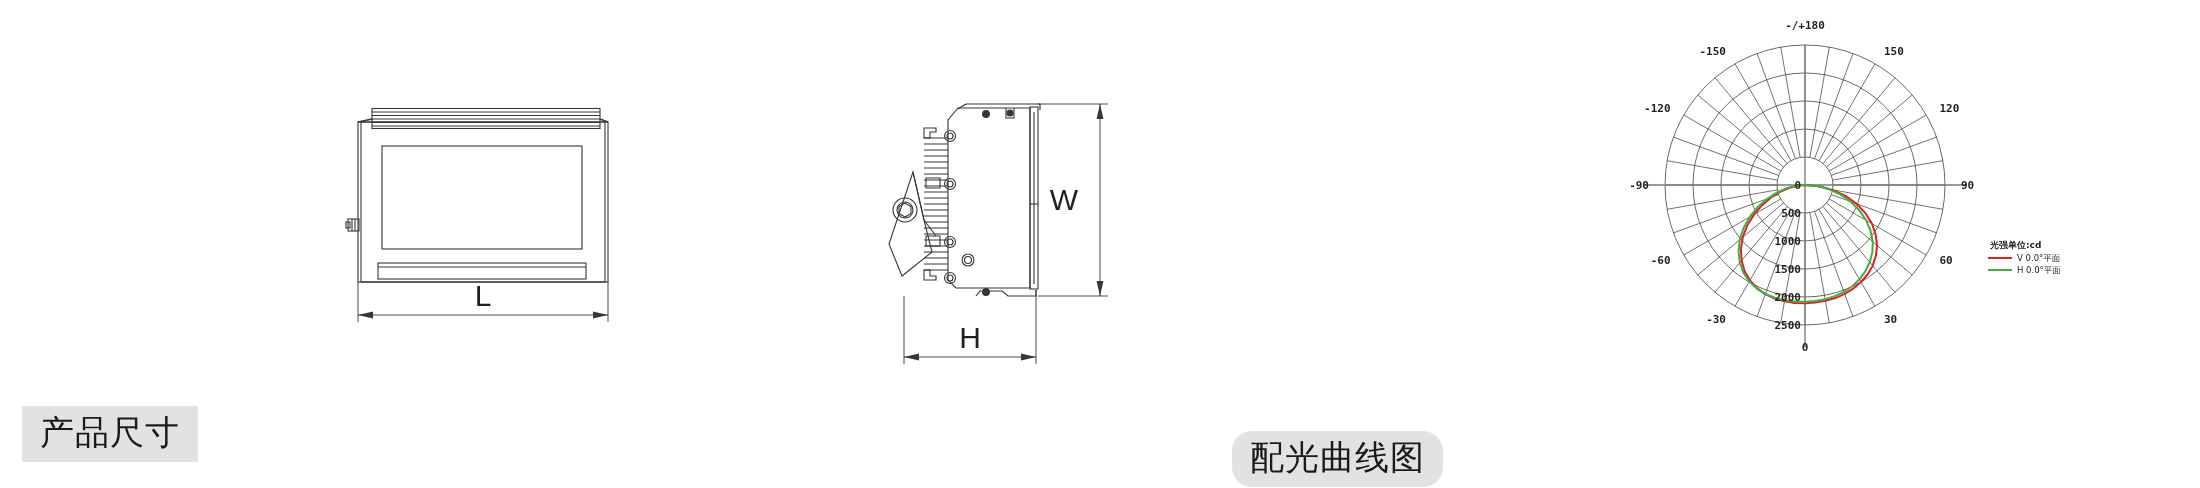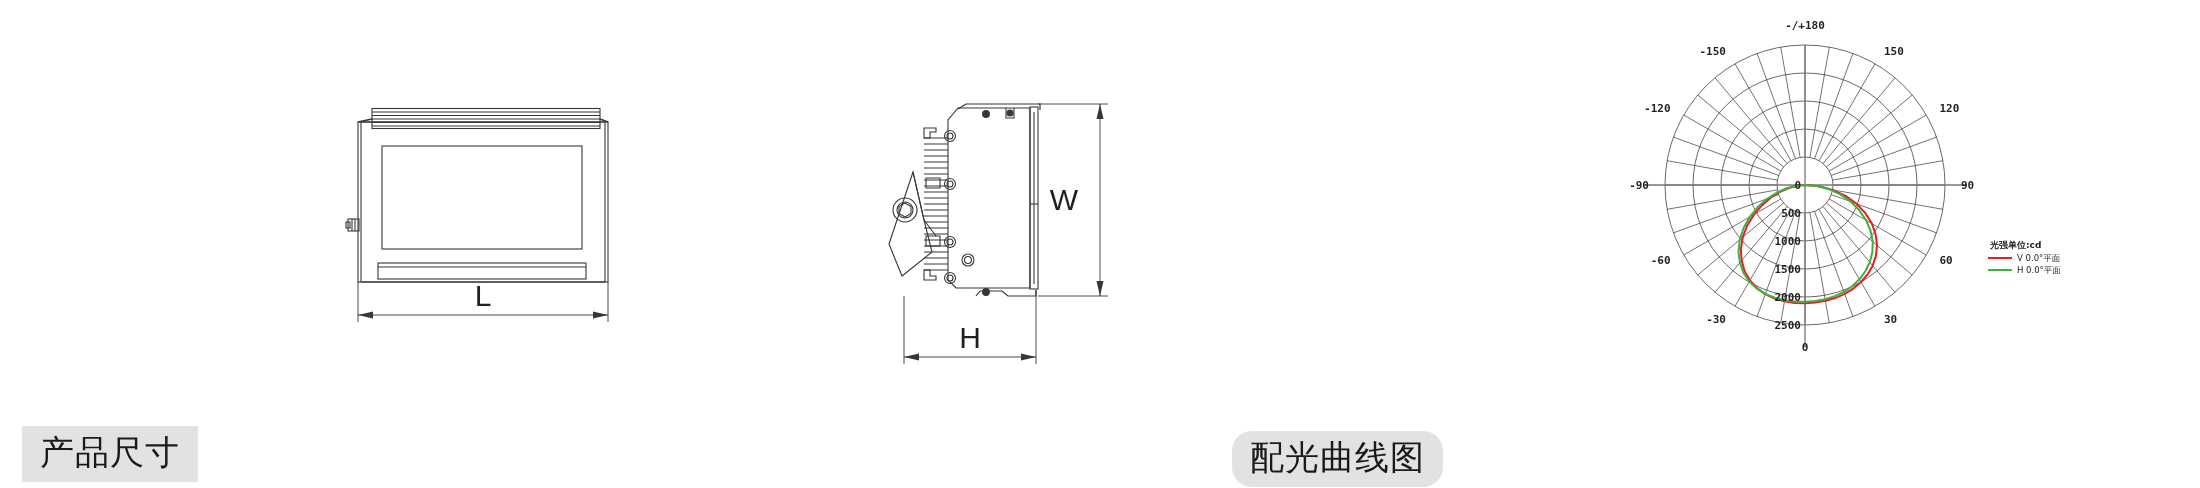--- a/index.html
+++ b/index.html
@@ -20,21 +20,21 @@
     position: absolute;
     background: #e2e2e2;
     color: #1a1a1a;
     font-size: 34px;
     line-height: 1;
     padding: 9px 18px 13px 18px;
     letter-spacing: 1px;
     white-space: nowrap;
     font-family: "DejaVu Sans", "Liberation Sans", sans-serif;
   }
-  #label-dimensions { left: 22px;   top: 426px; }
+  #label-dimensions { left: 22px;   top: 406px; }
   #label-photometry { left: 1232px; top: 431px; border-radius: 20px; }
 
   
   .panel { position: absolute; }
   #panel-front { left: 340px;  top: 100px; width: 420px;  height: 300px; }
   #panel-side  { left: 880px;  top: 100px; width: 320px;  height: 320px; }
   #panel-polar { left: 1630px; top: 30px;  width: 560px;  height: 380px; }
 
   .panel svg { display: block; overflow: visible; }
 

